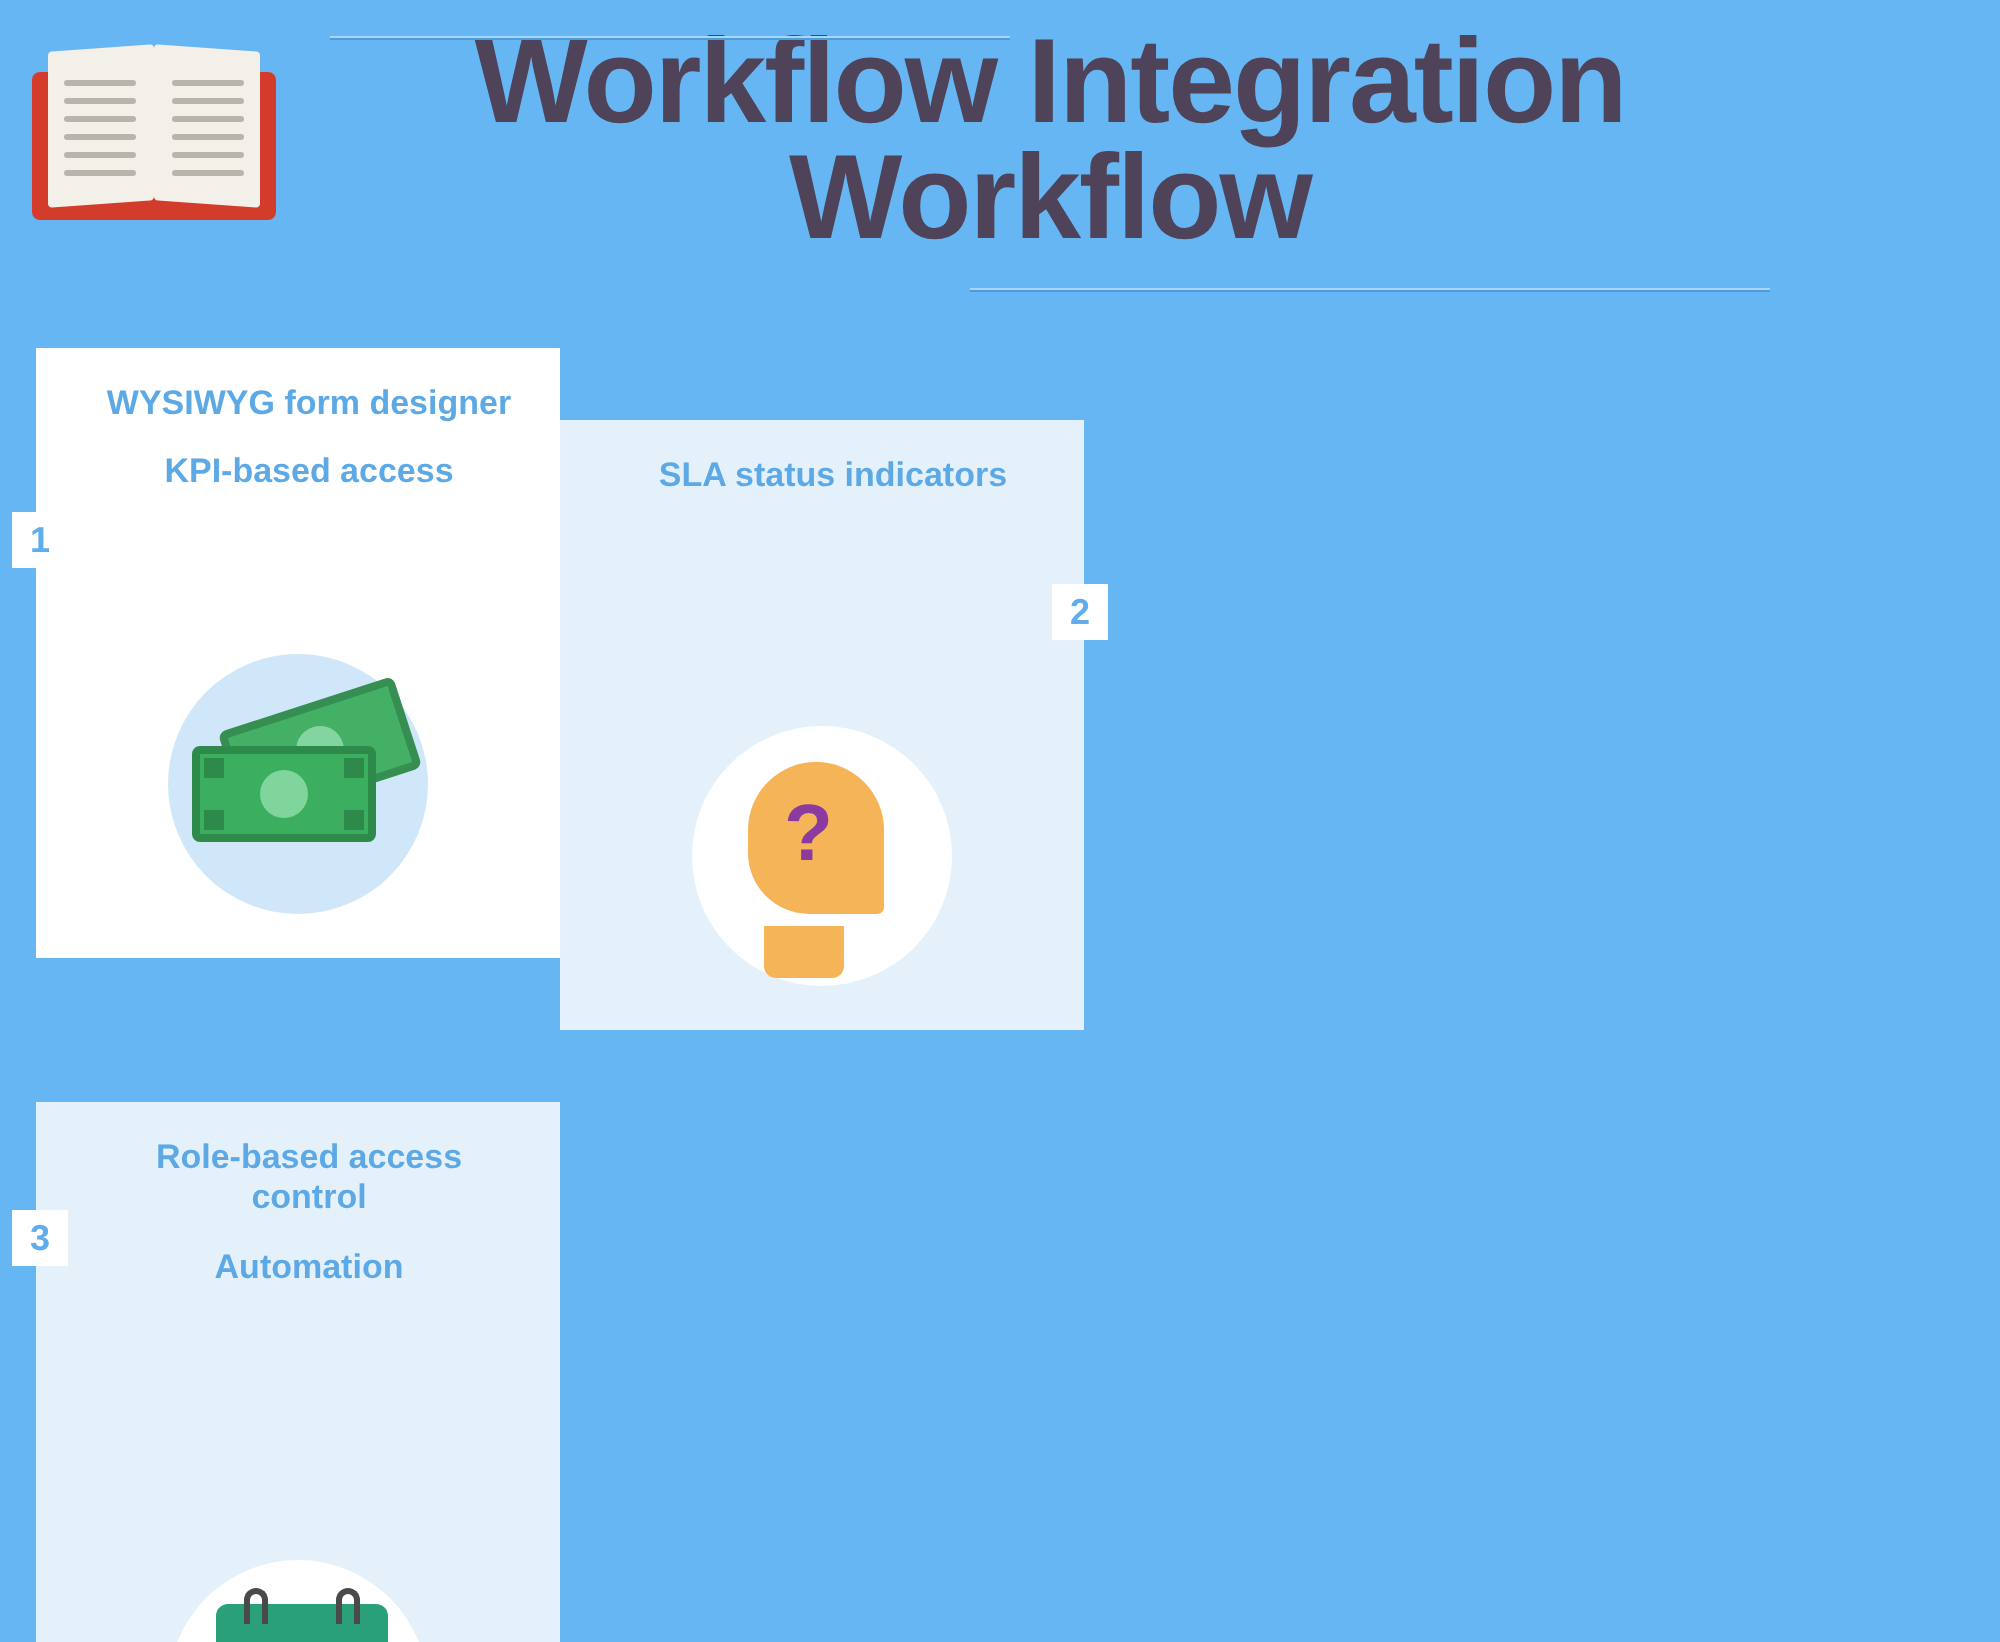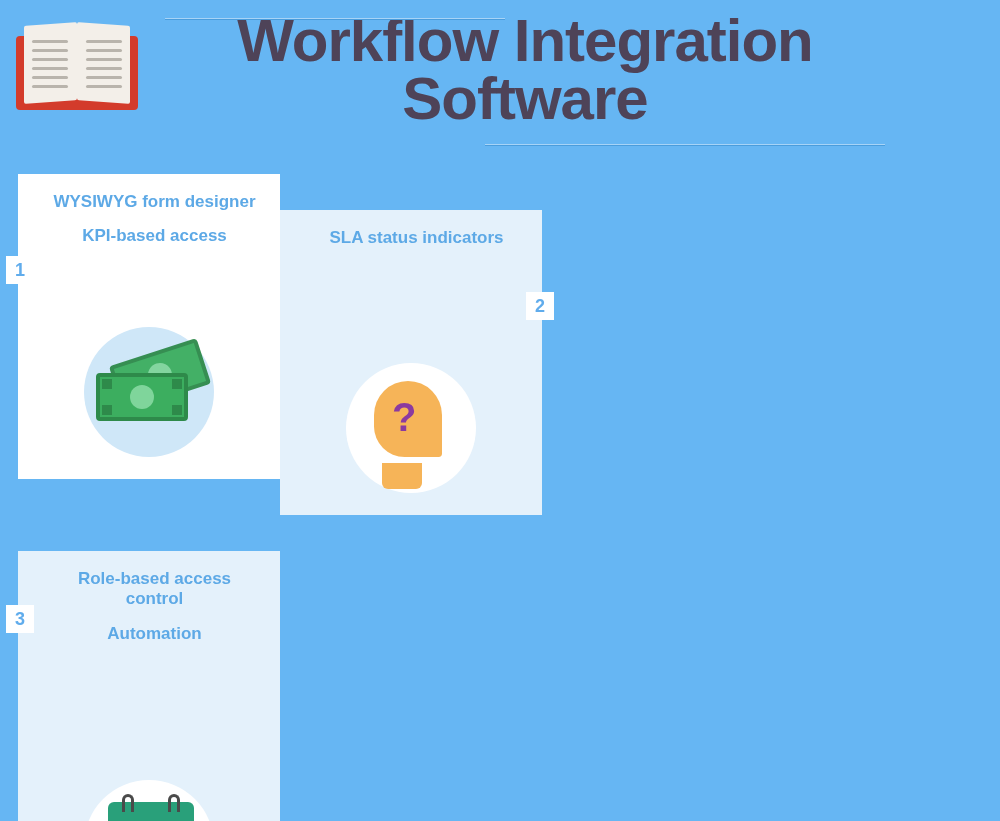--- a/index.html
+++ b/index.html
@@ -240,21 +240,21 @@
       <div class="book-line"></div>
       <div class="book-line"></div>
       <div class="book-line"></div>
     </div>
 </div>
 
 <div class="header">
   <div class="hr-top"></div>
   <div class="title">
     <span>Workflow Integration</span><br>
-    <span>Software</span>
+    <span>Workflow</span>
   </div>
 </div>
 <div class="hr-bottom-wrap">
   <div class="hr-bottom"></div>
 </div>
 
 <div class="grid">
 
   <div class="cell white">
     <div class="cell-title">WYSIWYG form designer</div>

